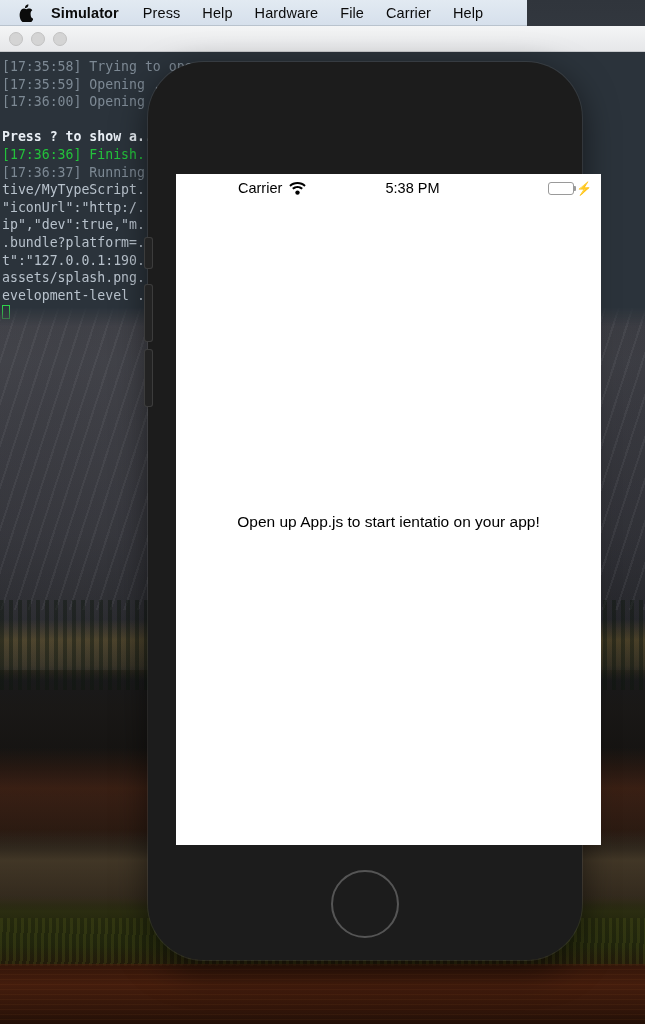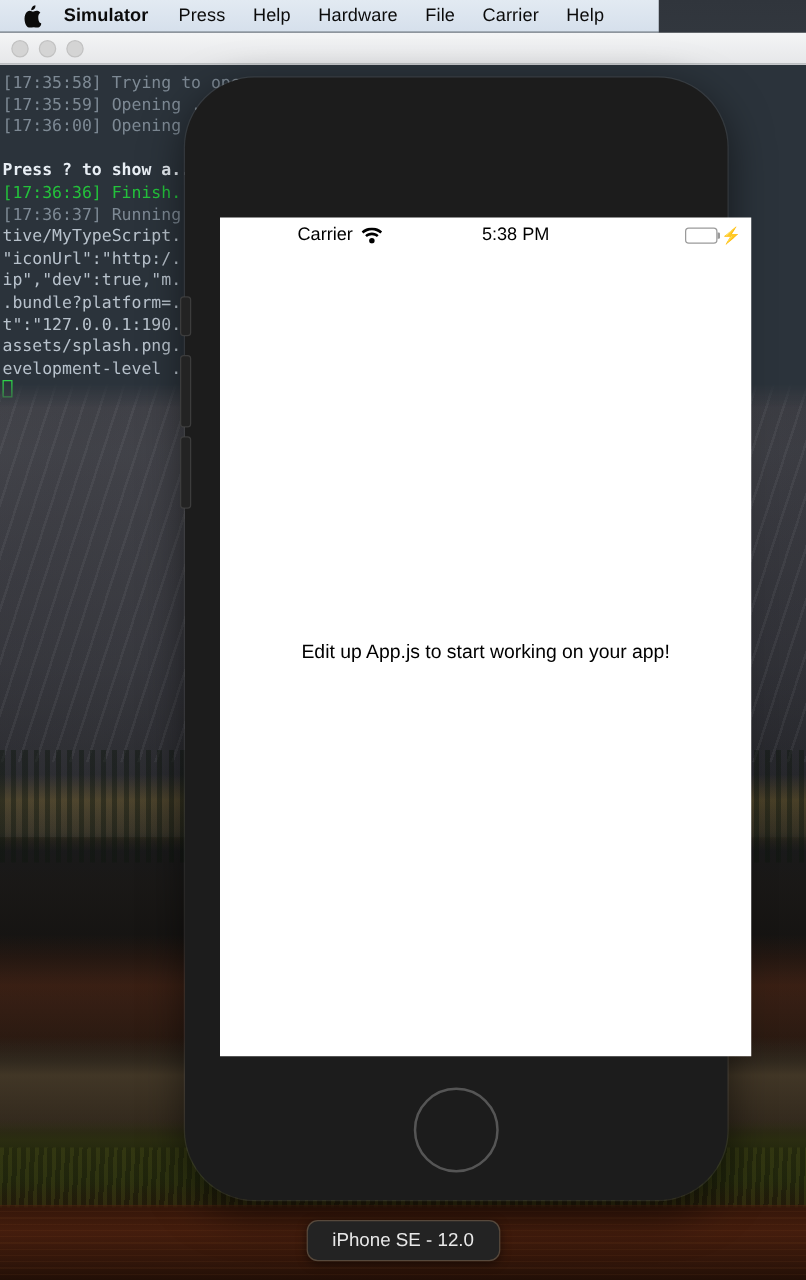--- a/index.html
+++ b/index.html
@@ -429,23 +429,22 @@
         <span class="sb-right">
           <span class="battery">
             <span class="battery-fill" style="width: 100%; background: rgb(58, 209, 74);"></span>
             <span class="battery-cap"></span>
           </span>
           <span class="bolt">⚡</span>
         </span>
       </div>
 
       <div class="app-content">
-        <div class="app-text">Edit up App.js to start working on your app!</div>
+        <div class="app-text">Open up App.js to start ientatio on your app!</div>
       </div>
 
     </div>
 
     <div class="home-button"></div>
   </div>
 
-  <div class="device-label">iPhone SE - 12.0</div>
 
 </div>
 
 </body></html>

